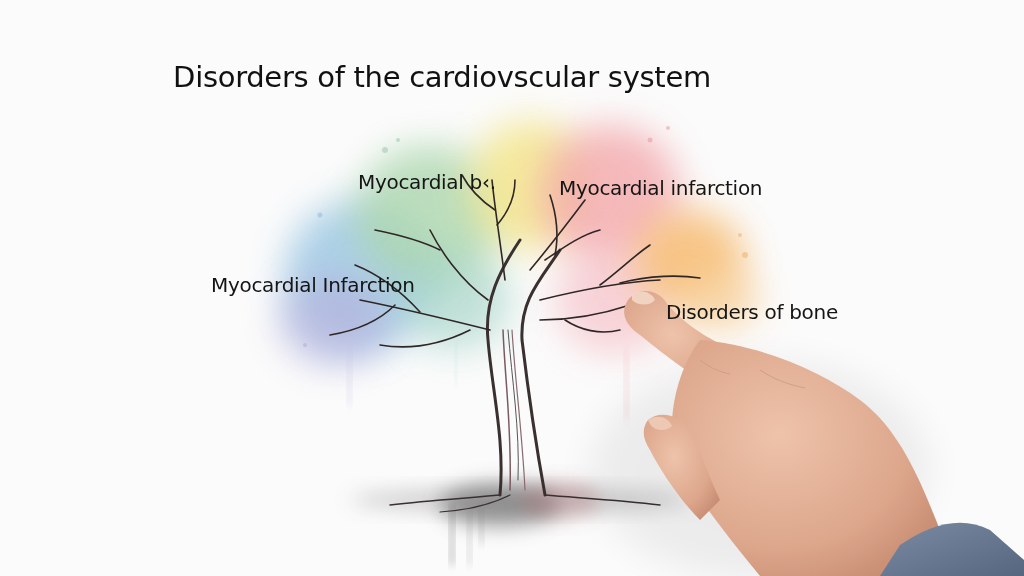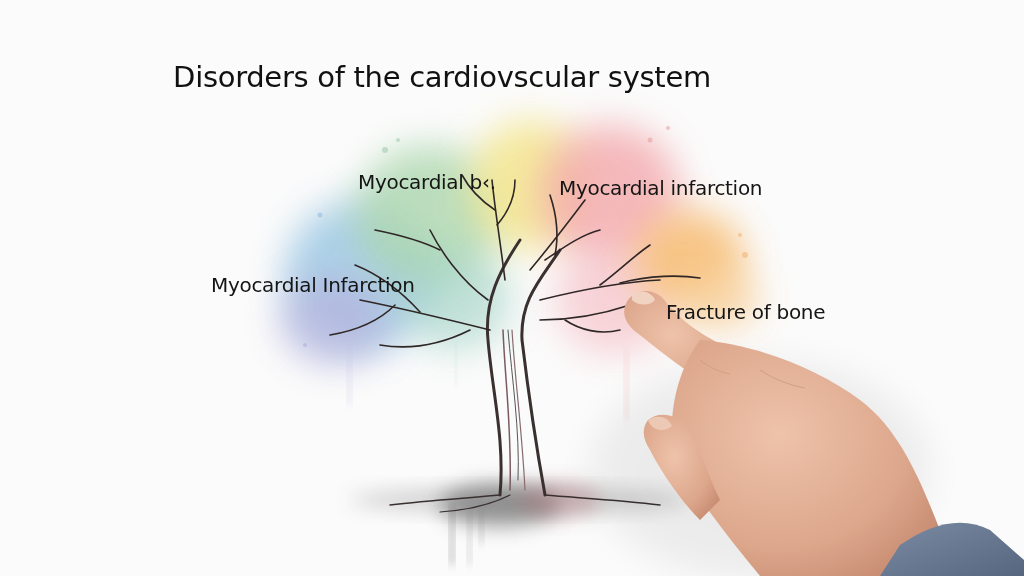--- a/index.html
+++ b/index.html
@@ -137,13 +137,13 @@
 
     <path d="M900 545 C 930 525, 960 515, 990 530 L 1024 560 L 1024 576 L 880 576 Z" fill="url(#sleeveGrad)"></path>
   </g>
 </svg>
 
 <div class="title">Disorders of the cardiovscular system</div>
 
 <div class="label" id="lbl-top-left">Myocardial b‹.</div>
 <div class="label" id="lbl-top-right">Myocardial infarction</div>
 <div class="label" id="lbl-mid-left">Myocardial Infarction</div>
-<div class="label" id="lbl-right">Fracture of bone</div>
+<div class="label" id="lbl-right">Disorders of bone</div>
 
 </body></html>

